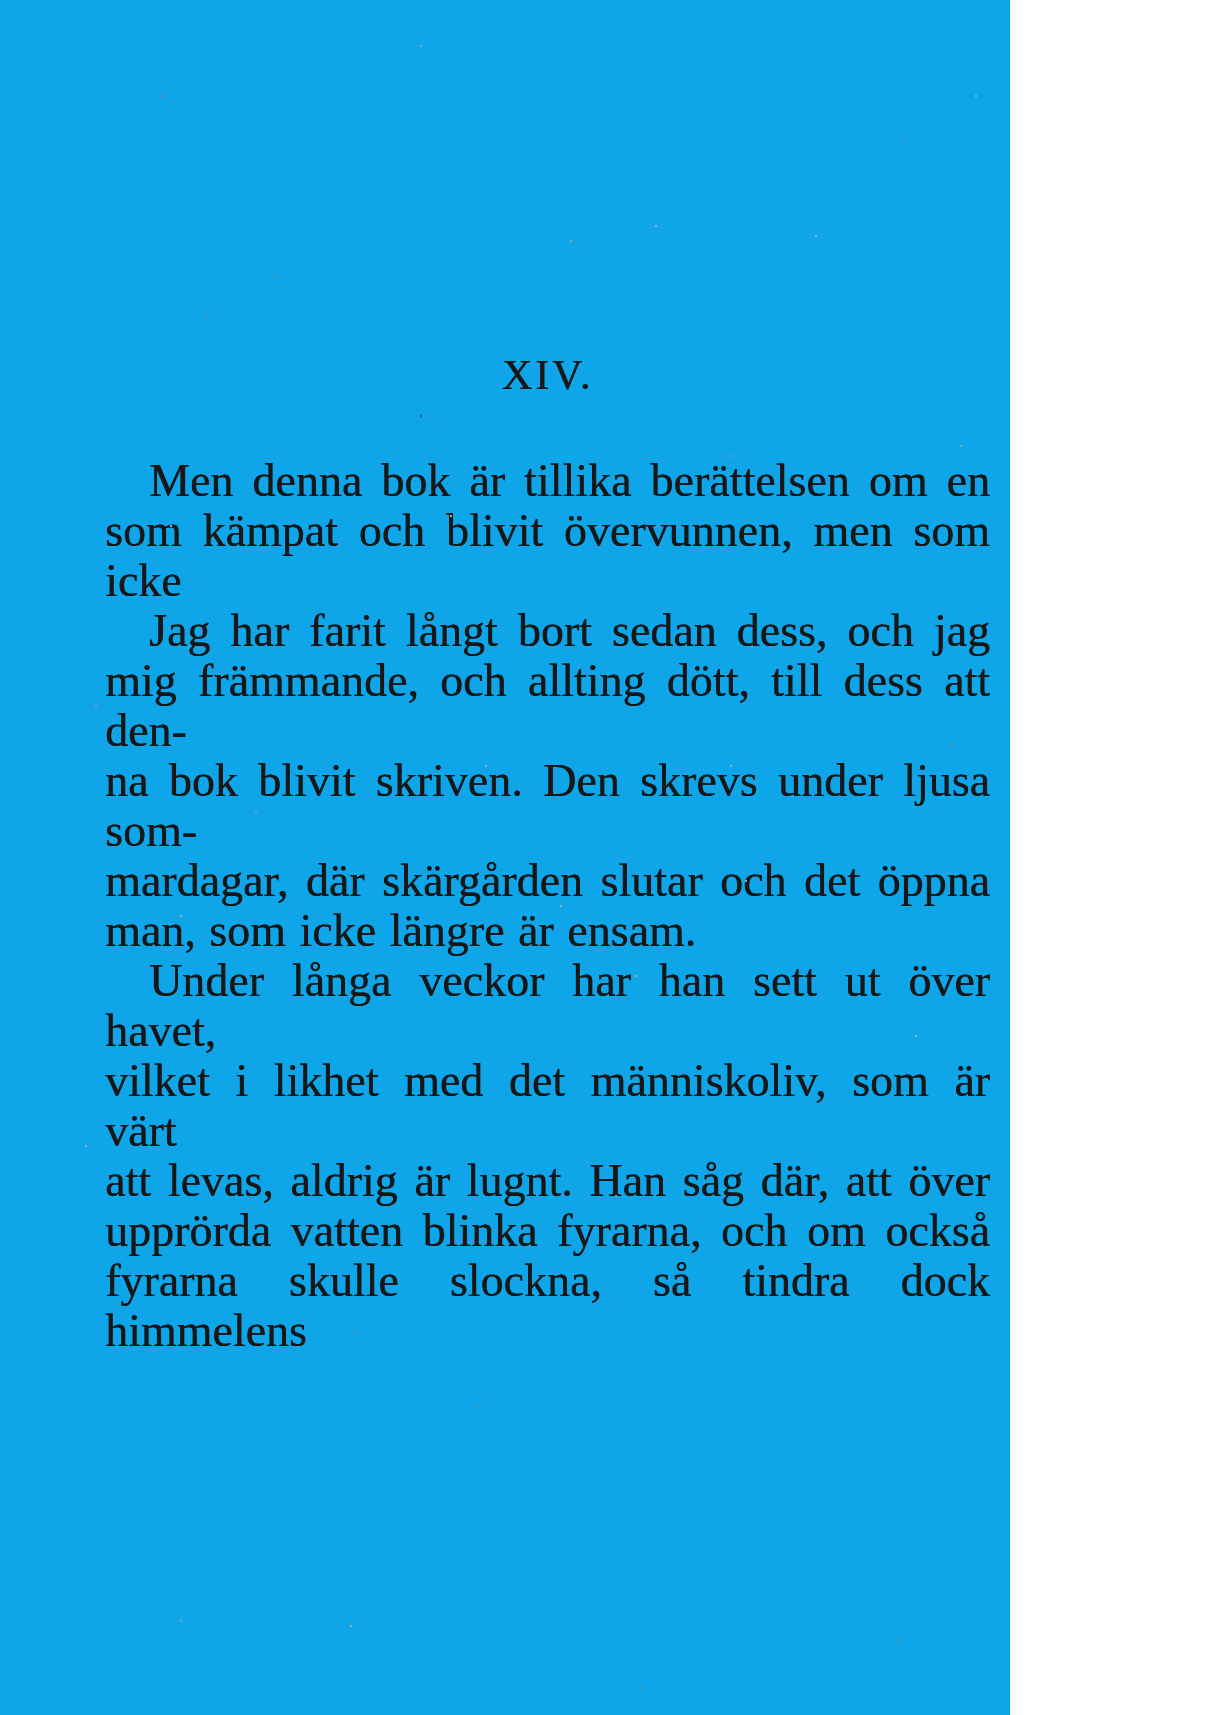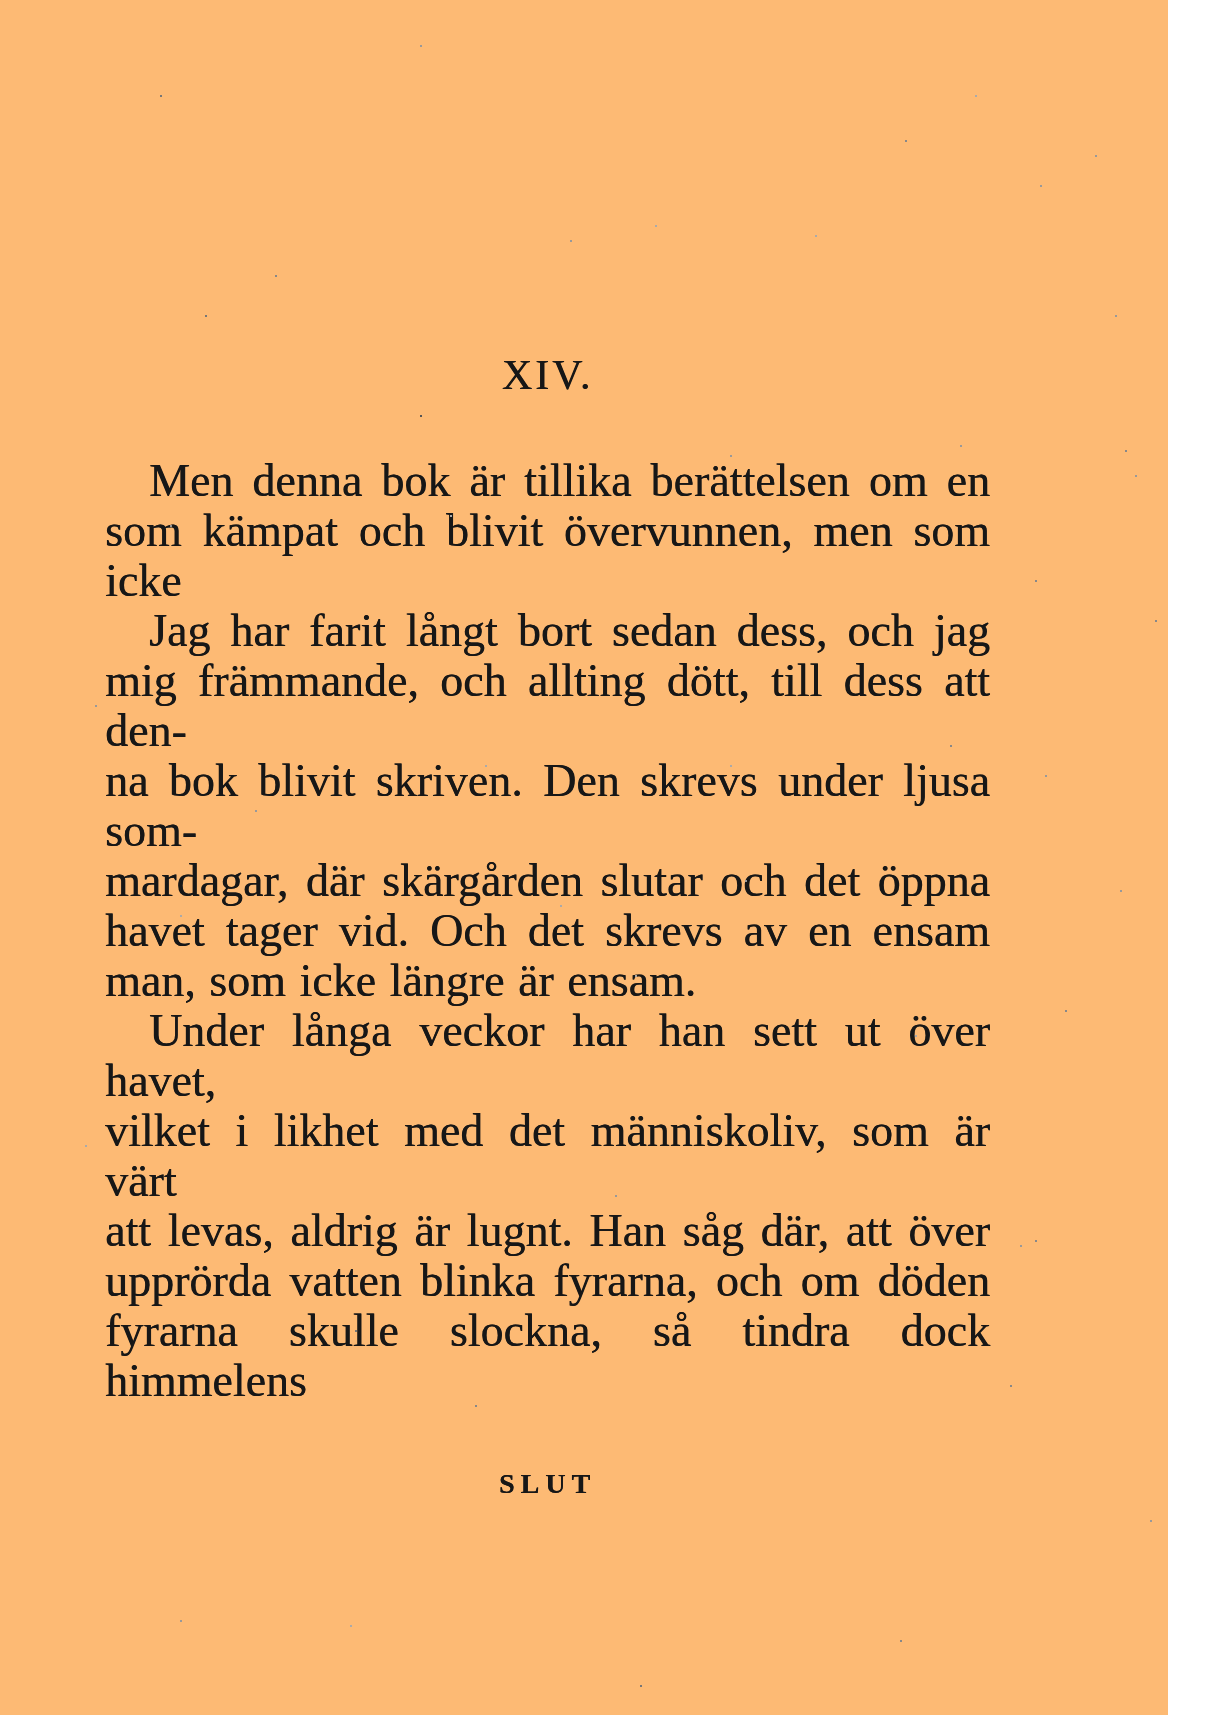--- a/index.html
+++ b/index.html
@@ -2,23 +2,23 @@
 <html><head>
 <meta charset="utf-8">
 <style>
   html, body {
     margin: 0;
     padding: 0;
     background: #ffffff;
   }
   .page {
     position: relative;
-    width: 1168px;
+    width: 1010px;
     height: 1715px;
-    background: #fdba74;
+    background: #0ea5e9;
     overflow: hidden;
     font-family: "Liberation Serif", "DejaVu Serif", serif;
     color: #171717;
   }
   .chapter-heading {
     margin: 0;
     padding-top: 352px;
     width: 885px;
     margin-left: 105px;
     text-align: center;
@@ -96,26 +96,24 @@
   <div class="text-block" id="text-block">
       <div class="para">
         <div class="line first">Men denna bok är tillika berättelsen om en</div>
         <div class="line">som kämpat och blivit övervunnen, men som icke</div>
       </div>
       <div class="para">
         <div class="line first">Jag har farit långt bort sedan dess, och jag</div>
         <div class="line">mig främmande, och allting dött, till dess att den-</div>
         <div class="line">na bok blivit skriven. Den skrevs under ljusa som-</div>
         <div class="line">mardagar, där skärgården slutar och det öppna</div>
-        <div class="line">havet tager vid. Och det skrevs av en ensam</div>
         <div class="line last">man, som icke längre är ensam.</div>
       </div>
       <div class="para">
         <div class="line first">Under långa veckor har han sett ut över havet,</div>
         <div class="line">vilket i likhet med det människoliv, som är värt</div>
         <div class="line">att levas, aldrig är lugnt. Han såg där, att över</div>
-        <div class="line">upprörda vatten blinka fyrarna, och om döden</div>
+        <div class="line">upprörda vatten blinka fyrarna, och om också</div>
         <div class="line">fyrarna skulle slockna, så tindra dock himmelens</div>
       </div>
     </div>
 
-  <div class="end-marker">SLUT</div>
 </div>
 
 </body></html>

